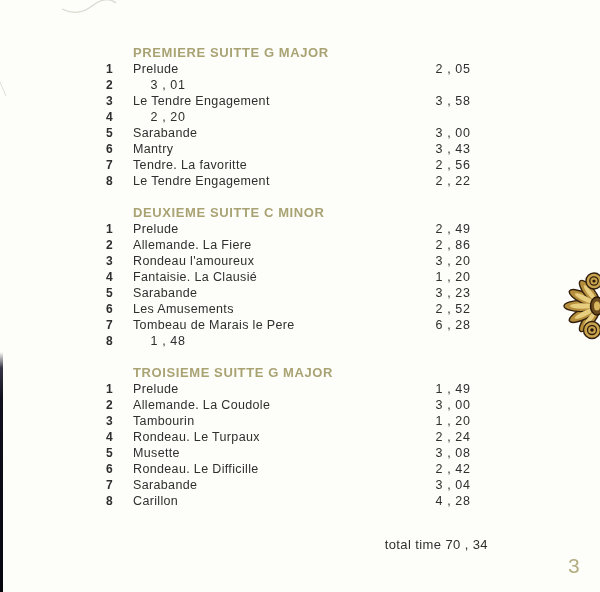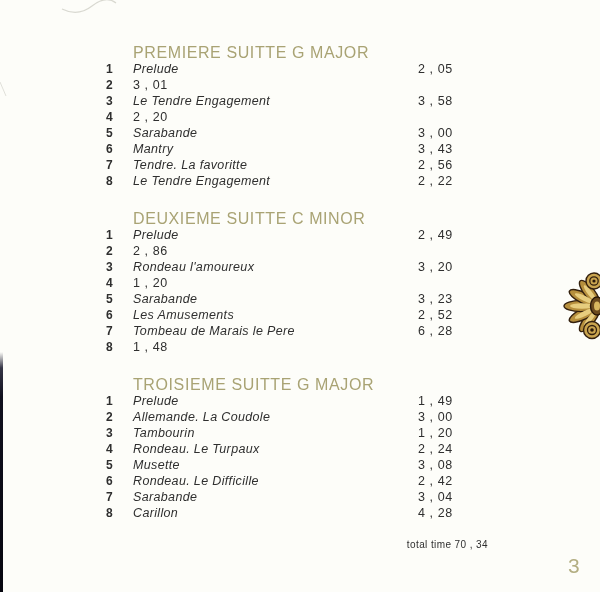--- a/index.html
+++ b/index.html
@@ -19,54 +19,55 @@
     overflow:hidden;
     font-family:"Liberation Sans","DejaVu Sans",sans-serif;
     color:var(--text);
   }
   .tracklist{
     position:absolute;
     left:106px;top:45px;
     width:382px;
   }
   .section{margin:0 0 0 0;}
-  .section + .section{margin-top:22px;}
+  .section + .section{margin-top:16px;}
   .heading{
     height:16px;line-height:16px;
     padding-left:27px;
-    font-size:16px;
+    font-size:13px;
     letter-spacing:0.6px;
     color:var(--heading);
     white-space:nowrap;
+    font-weight:bold;
   }
   .row{
     display:flex;
     height:16px;line-height:16px;
     font-size:12.5px;
     letter-spacing:0.35px;
     white-space:nowrap;
   }
   .num{
     width:27px;
     flex:0 0 27px;
     font-weight:bold;
     font-size:12px;
   }
-  .title{flex:1 1 auto;font-style:italic;}
+  .title{flex:1 1 auto;}
   .time{
     flex:0 0 70px;
-    text-align:left;
+    text-align:center;
     letter-spacing:0.6px;
   }
   .totals{
     position:absolute;
     left:106px;top:537px;
     width:382px;
     text-align:right;
-    font-size:10px;
+    font-size:13px;
     letter-spacing:0.4px;
     height:16px;line-height:16px;
   }
   .pagenum{
     position:absolute;
     left:568px;top:554px;
     font-size:21px;
     color:var(--pagenum);
     letter-spacing:0.5px;
   }
@@ -146,29 +147,31 @@
     </div>
     <div class="section">
       <div class="heading">DEUXIEME SUITTE C MINOR</div>
       <div class="row">
         <span class="num">1</span>
         <span class="title">Prelude</span>
         <span class="time">2 , 49</span>
       </div>
       <div class="row">
         <span class="num">2</span>
+        <span class="title">Allemande. La Fiere</span>
         <span class="time">2 , 86</span>
       </div>
       <div class="row">
         <span class="num">3</span>
         <span class="title">Rondeau l'amoureux</span>
         <span class="time">3 , 20</span>
       </div>
       <div class="row">
         <span class="num">4</span>
+        <span class="title">Fantaisie. La Clausié</span>
         <span class="time">1 , 20</span>
       </div>
       <div class="row">
         <span class="num">5</span>
         <span class="title">Sarabande</span>
         <span class="time">3 , 23</span>
       </div>
       <div class="row">
         <span class="num">6</span>
         <span class="title">Les Amusements</span>

